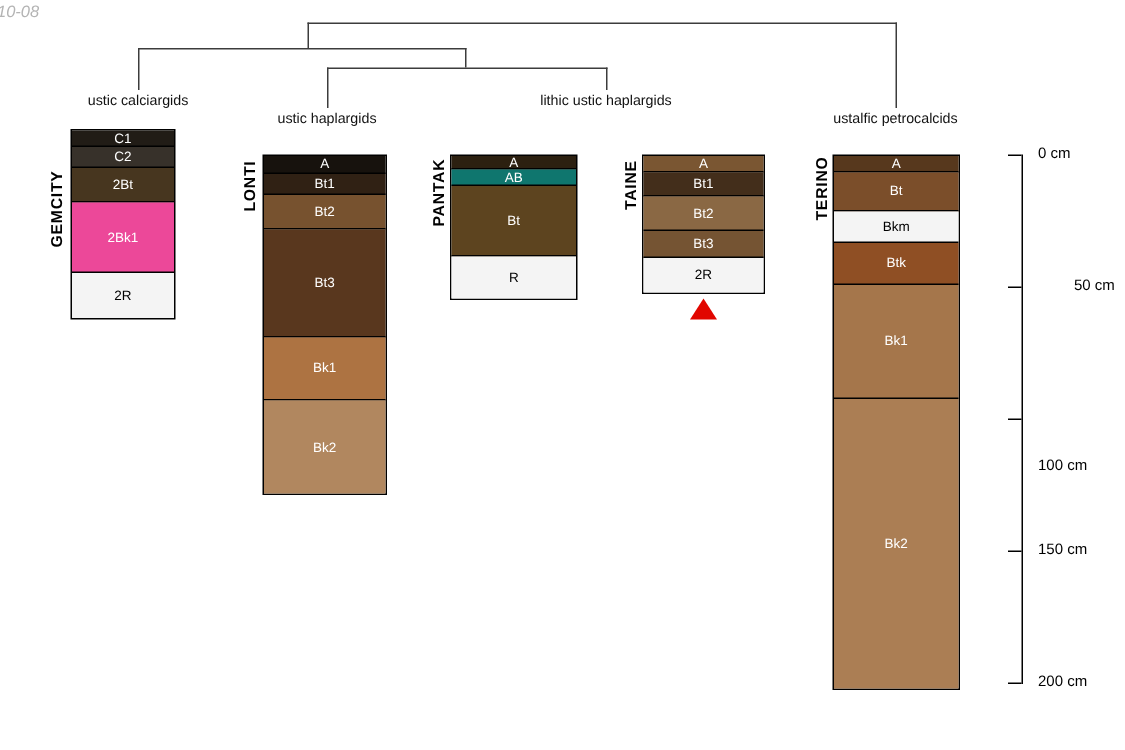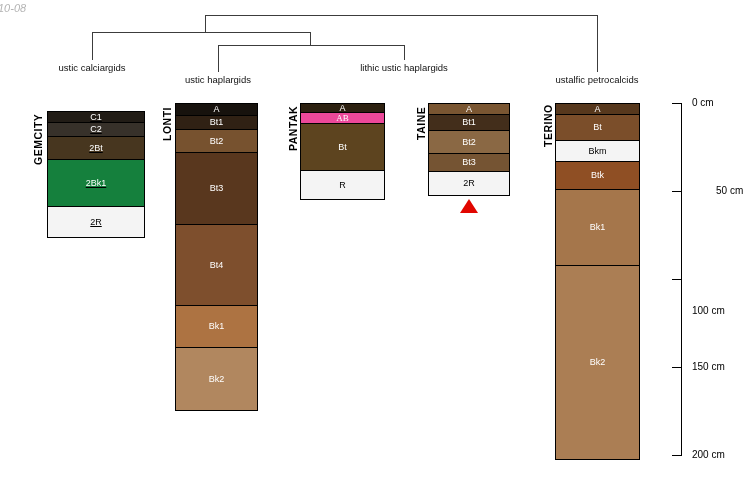--- a/index.html
+++ b/index.html
@@ -57,41 +57,40 @@
   <div class="scale-tick" style="top:191px;"></div>
   <div class="scale-tick" style="top:279px;"></div>
   <div class="scale-tick" style="top:367px;"></div>
   <div class="scale-tick" style="top:455px;"></div>
   <span class="tick-label" style="top:97px;">0 cm</span>
   <span class="tick-label" style="top:185px;padding-left:24px;">50 cm</span>
   <span class="tick-label" style="top:273px;margin-top:32px;">100 cm</span>
   <span class="tick-label" style="top:361px;">150 cm</span>
   <span class="tick-label" style="top:449px;">200 cm</span>
 
-<div class="column" style="left: 47px; top: 111px; width: 98px; text-decoration: underline;">
+<div class="column" style="left: 47px; top: 86px; width: 70px;">
       <div class="horizon" style="height: 11px; background: rgb(33, 28, 22); color: rgb(255, 255, 255);">C1</div>
       <div class="horizon" style="height: 14px; background: rgb(55, 49, 42); color: rgb(255, 255, 255);">C2</div>
       <div class="horizon" style="height: 23px; background: rgb(71, 54, 31); color: rgb(255, 255, 255);">2Bt</div>
-      <div class="horizon" style="height: 47px; background: #15803d; color: rgb(255, 255, 255); text-align: right;">2Bk1</div>
+      <div class="horizon" style="height: 47px; background: #ec4899; color: rgb(255, 255, 255); text-align: right;">2Bk1</div>
       <div class="horizon" style="height: 30px; background: rgb(244, 244, 244); color: rgb(0, 0, 0);">2R</div>
     </div>
     <div class="col-label" style="left: 32px; top: 165px;">GEMCITY</div>
     <div class="column" style="left: 175px; top: 103px; width: 83px;">
       <div class="horizon" style="height: 12px; background: rgb(23, 18, 13); color: rgb(255, 255, 255);">A</div>
       <div class="horizon" style="height: 14px; background: rgb(48, 33, 20); color: rgb(255, 255, 255);">Bt1</div>
       <div class="horizon" style="height: 23px; background: rgb(119, 82, 47); color: rgb(255, 255, 255);">Bt2</div>
       <div class="horizon" style="height: 72px; background: rgb(89, 55, 30); color: rgb(255, 255, 255);">Bt3</div>
-      <div class="horizon" style="height: 81px; background: rgb(126, 79, 45); color: rgb(255, 255, 255);">Bt4</div>
       <div class="horizon" style="height: 42px; background: rgb(173, 115, 66); color: rgb(255, 255, 255);">Bk1</div>
       <div class="horizon" style="height: 62px; background: rgb(177, 135, 95); color: rgb(255, 255, 255);">Bk2</div>
     </div>
     <div class="col-label" style="left: 161px; top: 141px;">LONTI</div>
     <div class="column" style="left: 300px; top: 103px; width: 85px;">
       <div class="horizon" style="height: 9px; background: rgb(44, 32, 16); color: rgb(255, 255, 255);">A</div>
-      <div class="horizon" style="height: 11px; background: #ec4899; color: rgb(255, 255, 255); font-family: Liberation Serif, serif;">AB</div>
+      <div class="horizon" style="height: 11px; background: #0f766e; color: rgb(255, 255, 255);">AB</div>
       <div class="horizon" style="height: 47px; background: rgb(93, 68, 31); color: rgb(255, 255, 255);">Bt</div>
       <div class="horizon" style="height: 28px; background: rgb(244, 244, 244); color: rgb(0, 0, 0);">R</div>
     </div>
     <div class="col-label" style="left: 287px; top: 151px;">PANTAK</div>
     <div class="column" style="left: 428px; top: 103px; width: 82px;">
       <div class="horizon" style="height: 11px; background: rgb(122, 86, 50); color: rgb(255, 255, 255);">A</div>
       <div class="horizon" style="height: 16px; background: rgb(67, 46, 27); color: rgb(255, 255, 255);">Bt1</div>
       <div class="horizon" style="height: 23px; background: rgb(138, 104, 68); color: rgb(255, 255, 255);">Bt2</div>
       <div class="horizon" style="height: 18px; background: rgb(117, 84, 51); color: rgb(255, 255, 255);">Bt3</div>
       <div class="horizon" style="height: 23px; background: rgb(244, 244, 244); color: rgb(0, 0, 0);">2R</div>

